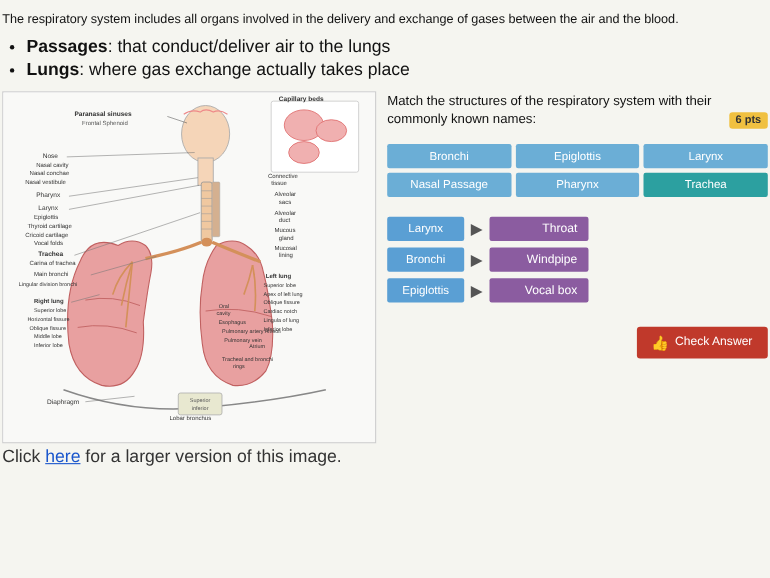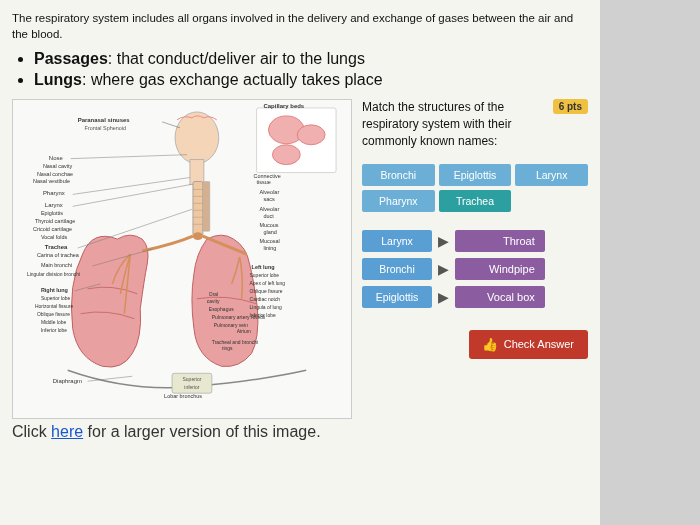--- a/index.html
+++ b/index.html
@@ -6,23 +6,23 @@
     body {
       font-family: Arial, sans-serif;
       background: #d0d0d0;
       width: 700px;
       min-height: 525px;
       font-size: 12px;
       color: #111;
     }
     .page {
       background: #f5f5f0;
-      width: 600px;
+      width: 700px;
       min-height: 525px;
-      padding: 10px 12px;
+      padding: 10px 2px;
     }
     .intro-text {
       font-size: 11.5px;
       margin-bottom: 8px;
       line-height: 1.4;
     }
     .bullet-list {
       list-style: disc;
       margin-left: 22px;
       margin-bottom: 10px;
@@ -66,21 +66,21 @@
       text-decoration: underline;
     }
     .right-section {
       flex: 1;
       display: flex;
       flex-direction: column;
       gap: 8px;
     }
     .match-header {
       display: flex;
-      align-items: flex-start;
+      align-items: flex-end;
       gap: 8px;
       margin-bottom: 6px;
     }
     .match-title {
       font-size: 12px;
       flex: 1;
       line-height: 1.4;
     }
     .pts-badge {
       background: #f0c040;
@@ -323,20 +323,21 @@
     <div class="right-section">
       <div class="match-header">
         <span class="match-title">Match the structures of the respiratory system with their commonly known names:</span>
         <span class="pts-badge">6 pts</span>
       </div>
 
       <div class="answer-grid">
         <button class="answer-btn">Bronchi</button>
         <button class="answer-btn">Epiglottis</button>
         <button class="answer-btn">Larynx</button>
+        <button class="answer-btn">Nasal Passage</button>
         <button class="answer-btn">Pharynx</button>
         <button class="answer-btn teal">Trachea</button>
       </div>
 
       <div class="match-rows">
         <div class="match-row">
           <span class="match-label">Larynx</span>
           <span class="arrow-right">▶</span>
           <span class="match-answer">Throat</span>
         </div>

